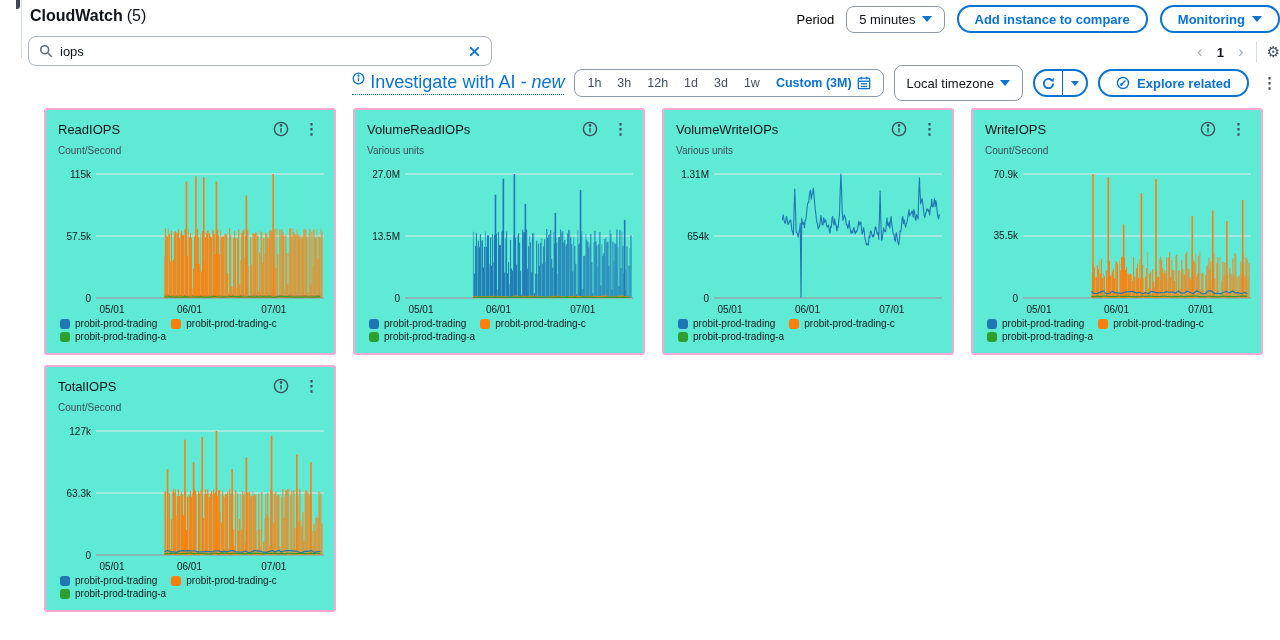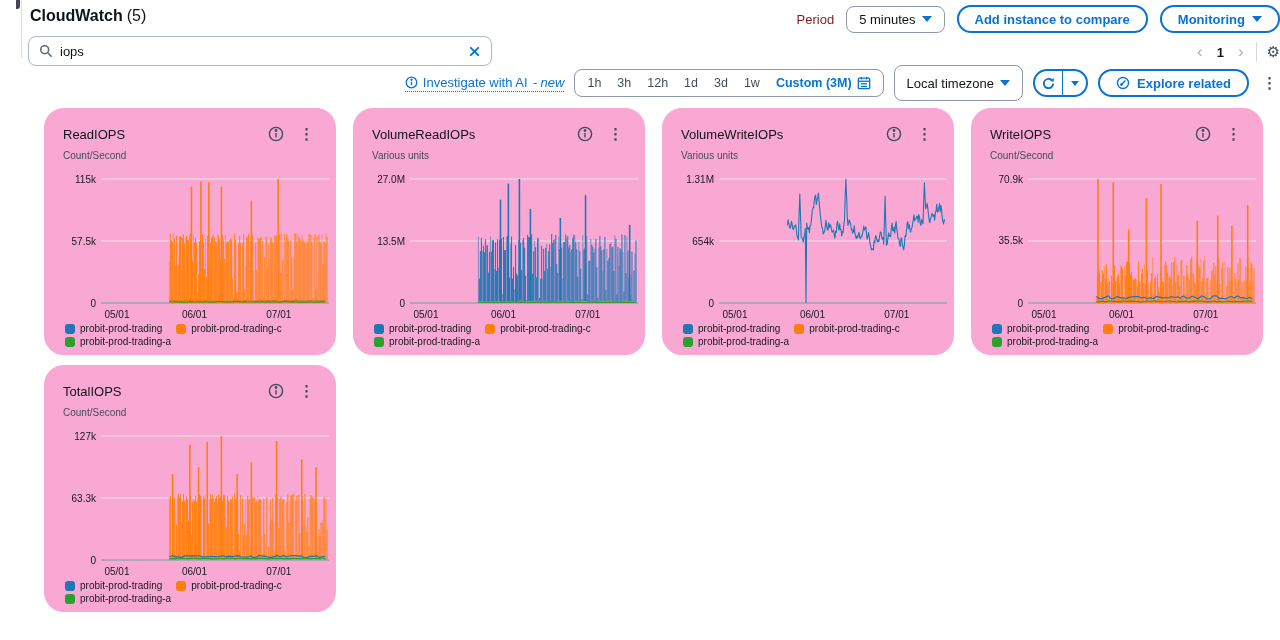--- a/index.html
+++ b/index.html
@@ -9,55 +9,55 @@
 
   .corner-mark { position:absolute; left:0; top:0; width:4px; height:9px; background:#424650; border-bottom-right-radius:3px; }
   .left-line { position:absolute; left:5px; top:0; width:1px; height:58px; background:#d9dee3; }
 
   
   .page-title { position:absolute; left:14px; top:7px; font-size:16px; }
   .page-title b { font-weight:bold; }
   .page-title .count { font-weight:normal; margin-left:4px; }
 
   .period-row { position:absolute; top:4px; right:16px; display:flex; align-items:center; gap:12px; height:30px; }
-  .period-label { font-size:13px; color:#7f1d1d; }
+  .period-label { font-size:13px; color:#000000; }
   .select-box { display:flex; align-items:center; gap:6px; border:1px solid #8c99a8; border-radius:8px;
     background:#fff; height:27px; padding:0 12px; font-size:13px; color:#0f141a; cursor:pointer; }
   .caret-down { width:0; height:0; border-left:5px solid transparent; border-right:5px solid transparent; border-top:6px solid #0972d3; }
   .pill-btn { display:flex; align-items:center; gap:7px; border:2px solid #0972d3; border-radius:16px; background:#fff;
     height:28px; padding:0 16px; font-size:13px; font-weight:bold; color:#0972d3; cursor:pointer; white-space:nowrap; }
 
   .search-wrap { position:absolute; left:12px; top:36px; width:464px; height:30px; }
   .search-box { display:flex; align-items:center; width:100%; height:100%; border:1px solid #aab7c6; border-radius:8px; background:#fff; padding:0 10px; gap:7px; }
   .search-box input { flex:1; border:none; outline:none; font-size:13px; color:#0f141a; font-family:"Liberation Sans",sans-serif; background:transparent; }
 
   .pager-row { position:absolute; top:40px; right:16px; display:flex; align-items:center; gap:10px; height:24px; }
   .pager-arrow { font-size:17px; color:#a4b1bf; line-height:20px; cursor:default; padding:0 2px; }
   .pager-num { font-size:13px; font-weight:bold; color:#0f141a; padding:0 2px; }
   .pager-div { width:1px; height:20px; background:#d5dbdb; }
   .gear { font-size:15px; color:#414d5c; cursor:pointer; line-height:20px; }
 
   
   .controls-row { position:absolute; top:69px; right:16px; display:flex; align-items:center; gap:10px; height:28px; }
-  .ai-link { display:flex; align-items:center; gap:5px; color:#0972d3; font-size:13px; cursor:pointer;
+  .ai-link { display:flex; gap:5px; color:#0972d3; font-size:18px; cursor:pointer;
     border-bottom:1px dotted #0972d3; padding-bottom:1px; }
   .ai-link .new { font-style:italic; }
   .segmented { display:flex; align-items:center; gap:16px; border:1px solid #8c99a8; border-radius:8px; height:28px; padding:0 12px; background:#fff; }
   .range-item { font-size:12.5px; color:#414d5c; cursor:pointer; }
   .range-custom { font-size:12.5px; color:#0972d3; font-weight:bold; cursor:pointer; display:flex; align-items:center; gap:5px; }
   .split-btn { display:flex; align-items:center; border:2px solid #0972d3; border-radius:16px; height:28px; overflow:hidden; background:#fff; cursor:pointer; }
   .split-left { display:flex; align-items:center; justify-content:center; width:27px; height:100%; }
   .split-div { width:1px; height:100%; background:#0972d3; }
   .split-right { display:flex; align-items:center; justify-content:center; width:23px; height:100%; }
   .split-right .caret-down { border-left-width:4px; border-right-width:4px; border-top-width:5px; }
   .kebab { font-size:15px; font-weight:bold; color:#414d5c; cursor:pointer; padding:0 3px; }
 
   
   .grid { position:absolute; left:28px; top:108px; width:1238px; display:flex; flex-wrap:wrap; gap:10px 17px; }
-  .card { width:292px; height:247px; border:7px solid #f9a8d4; border-radius:20px; background:#f9a8d4; padding:10px 12px 8px 12px; }
+  .card { width:292px; height:247px; border:2px solid #f9a8d4; border-radius:3px; background:#5eead4; padding:10px 12px 8px 12px; }
   .card-head { display:flex; align-items:center; }
   .chart-title { font-size:13px; color:#0f141a; flex:1; }
   .card-icons { display:flex; align-items:center; gap:12px; }
   .icon-btn { cursor:pointer; display:flex; align-items:center; }
   .card svg.plot { display:block; margin-top:6px; }
   .legend { display:flex; flex-wrap:wrap; column-gap:14px; row-gap:2px; margin-top:2px; padding-left:2px; }
   .legend-item { display:flex; align-items:center; gap:5px; cursor:pointer;justify-content:center; }
   .legend-swatch { width:10px; height:10px; border-radius:3px; }
   .legend-label { font-size:10px; color:#16191f; }
 </style>

